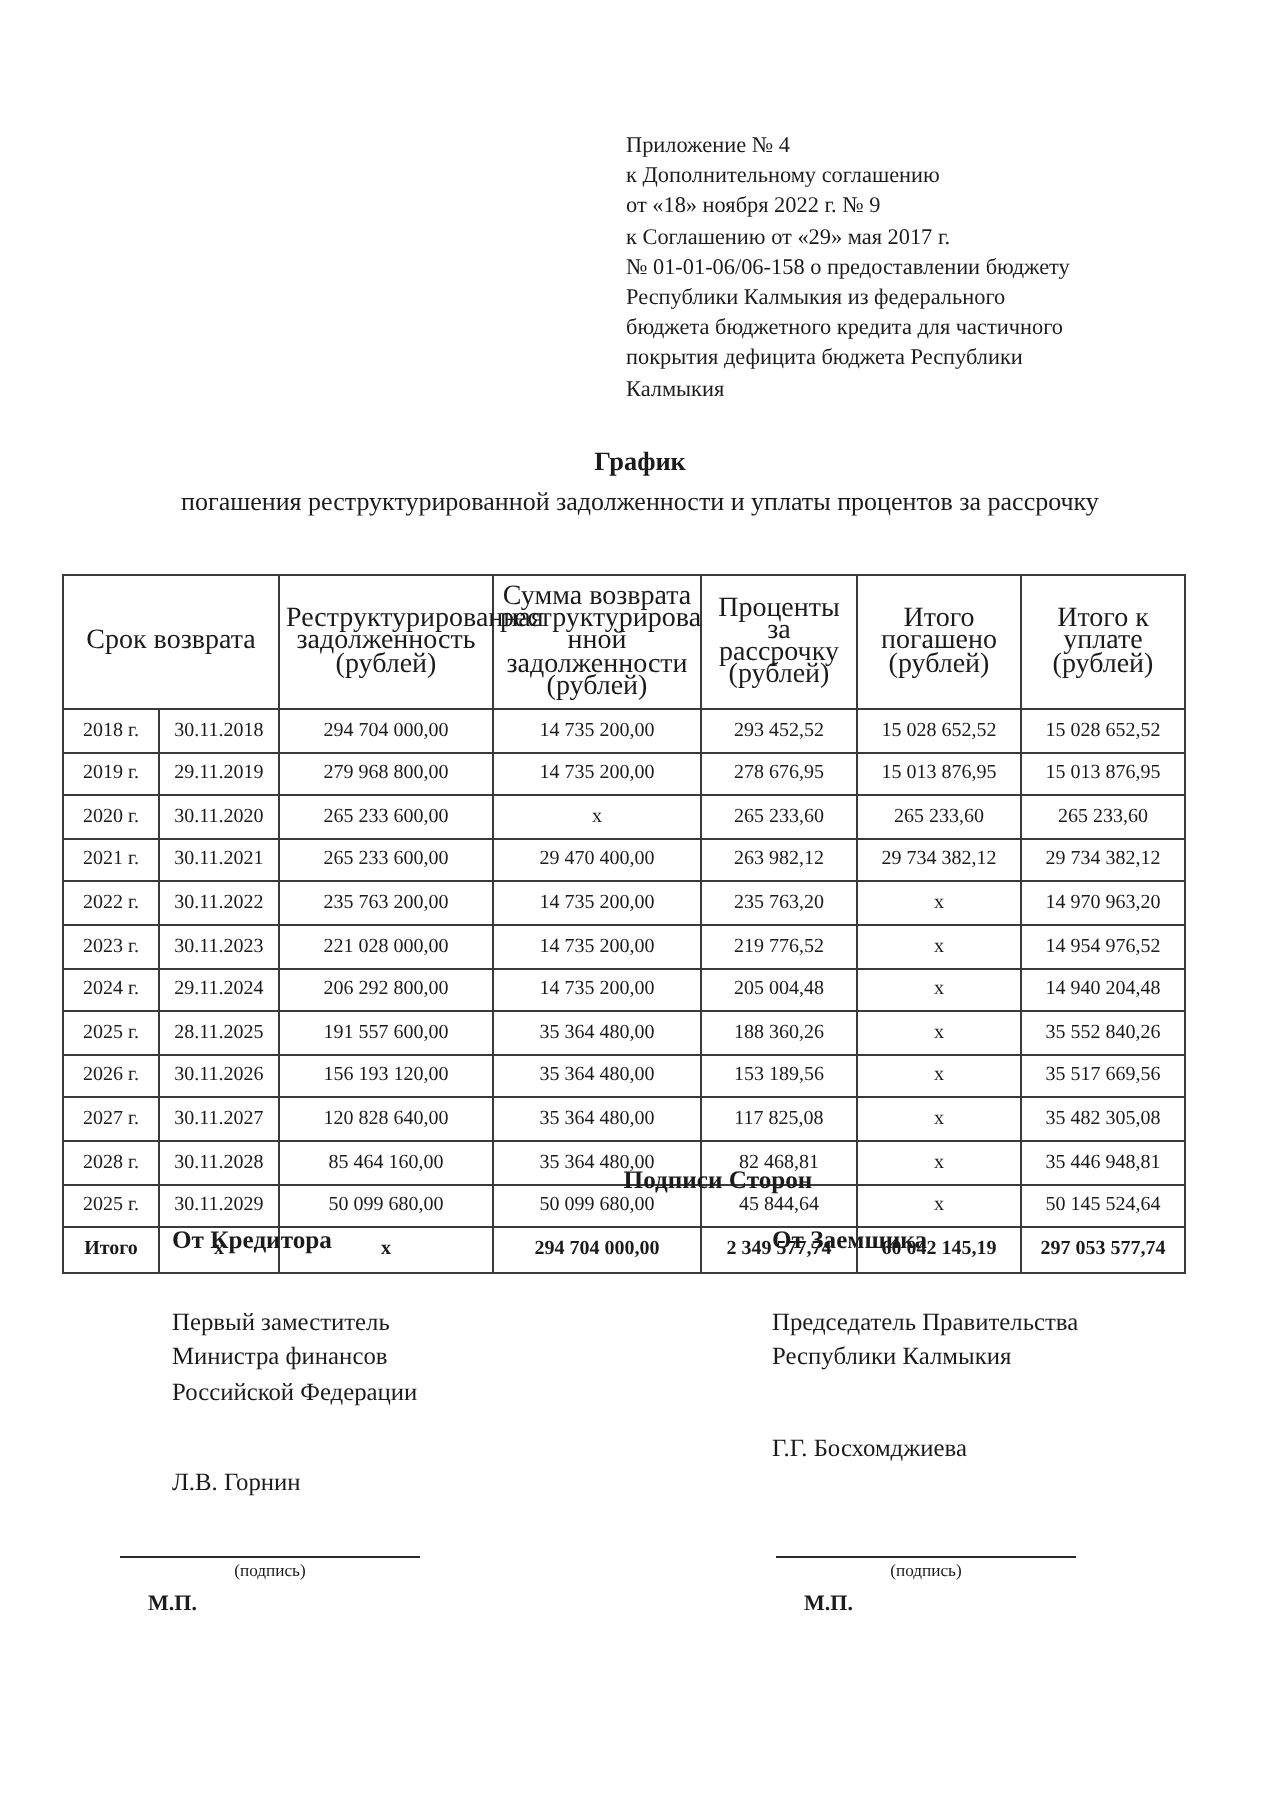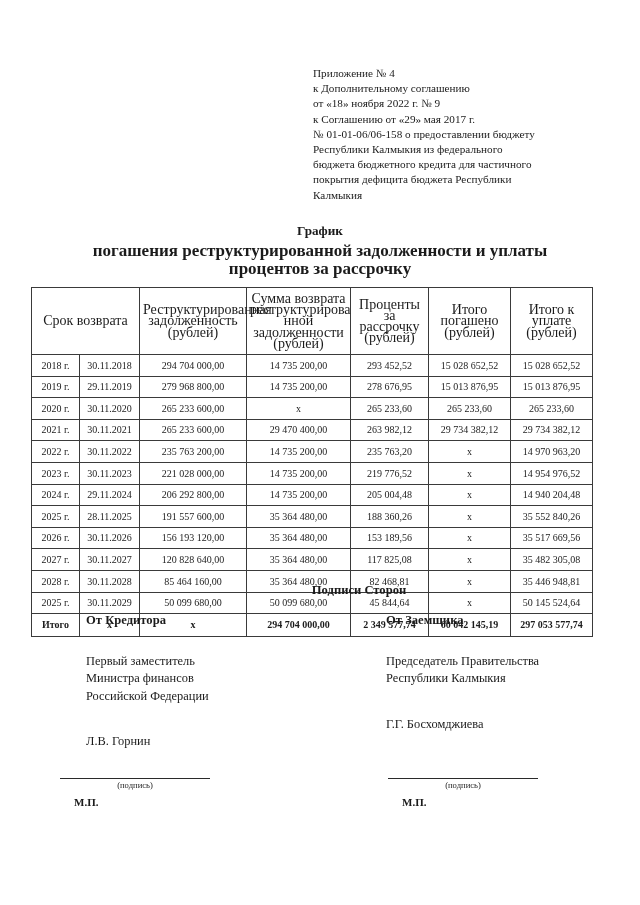--- a/index.html
+++ b/index.html
@@ -43,24 +43,23 @@
     width: 520px;
     text-align: center;
     margin-top: 12px;
   }
   .title-main {
     font-size: 13.2px;
     font-weight: bold;
     line-height: 18px;
   }
   .title-sub {
-    font-size: 17px;
+    font-size: 13px;
     line-height: 17.5px;
     margin-top: 2px;
-    font-weight: bold;
   }
 
   
   .sched-table {
     position: absolute;
     left: 31px;
     top: 287px;
     width: 561px;
     border-collapse: collapse;
     table-layout: fixed;

